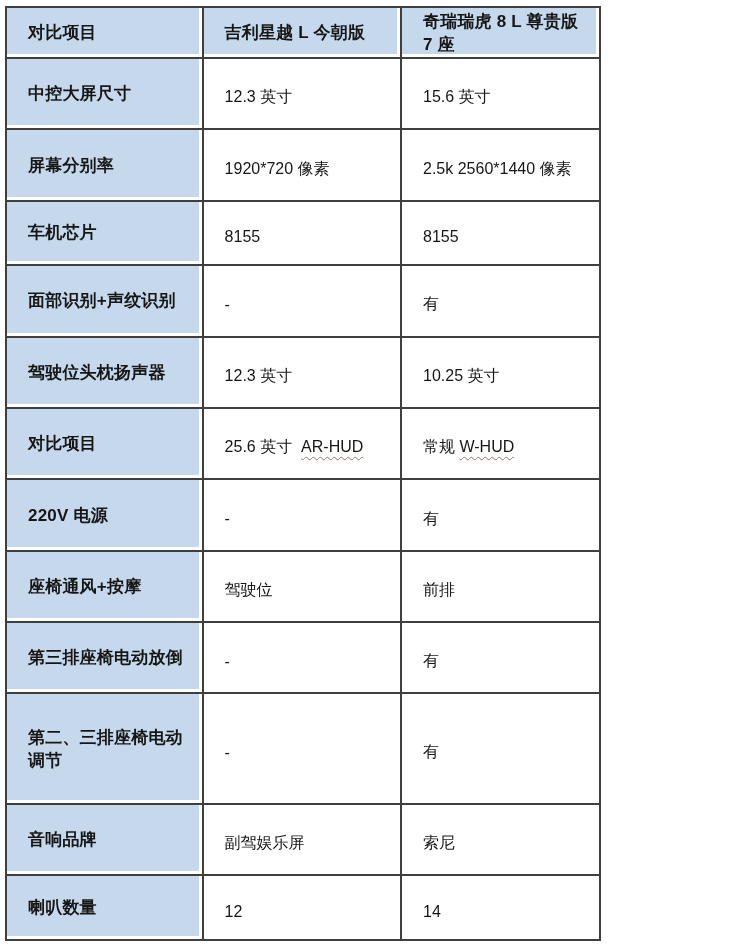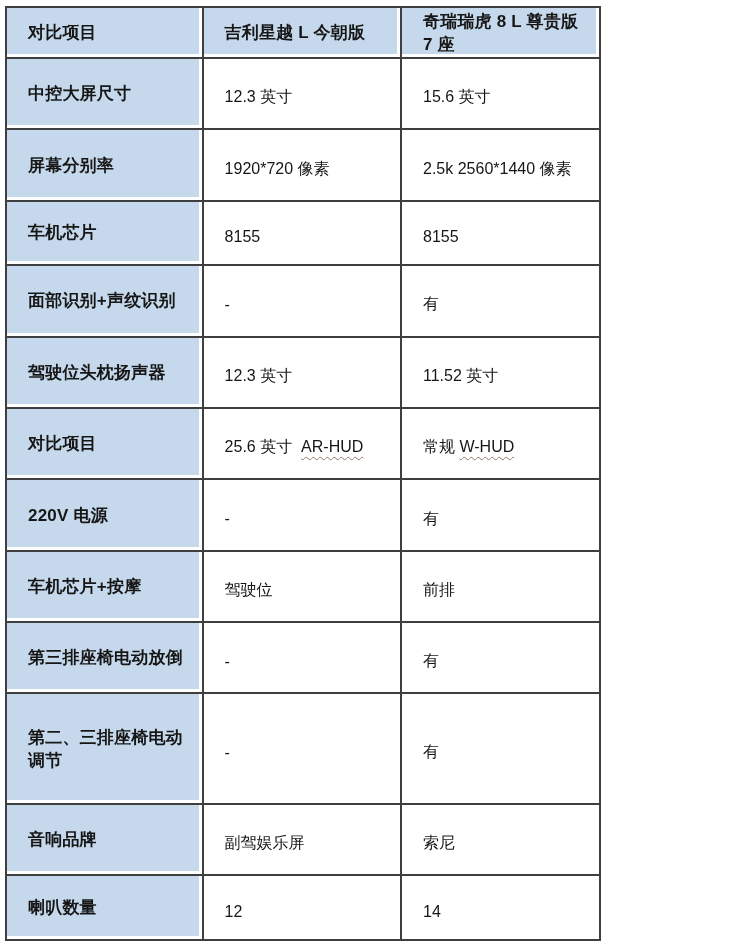--- a/index.html
+++ b/index.html
@@ -110,34 +110,34 @@
           <td class="value-cell">8155</td>
         </tr>
         <tr>
           <td class="label-cell">面部识别+声纹识别</td>
           <td class="value-cell">-</td>
           <td class="value-cell">有</td>
         </tr>
         <tr>
           <td class="label-cell">驾驶位头枕扬声器</td>
           <td class="value-cell">12.3 英寸</td>
-          <td class="value-cell">11.52 英寸</td>
+          <td class="value-cell">10.25 英寸</td>
         </tr>
         <tr>
           <td class="label-cell">对比项目</td>
           <td class="value-cell">25.6 英寸  <span class="wavy">AR-HUD</span></td>
           <td class="value-cell">常规 <span class="wavy">W-HUD</span></td>
         </tr>
         <tr>
           <td class="label-cell">220V 电源</td>
           <td class="value-cell">-</td>
           <td class="value-cell">有</td>
         </tr>
         <tr>
-          <td class="label-cell">车机芯片+按摩</td>
+          <td class="label-cell">座椅通风+按摩</td>
           <td class="value-cell">驾驶位</td>
           <td class="value-cell">前排</td>
         </tr>
         <tr>
           <td class="label-cell">第三排座椅电动放倒</td>
           <td class="value-cell">-</td>
           <td class="value-cell">有</td>
         </tr>
         <tr>
           <td class="label-cell">第二、三排座椅电动调节</td>

